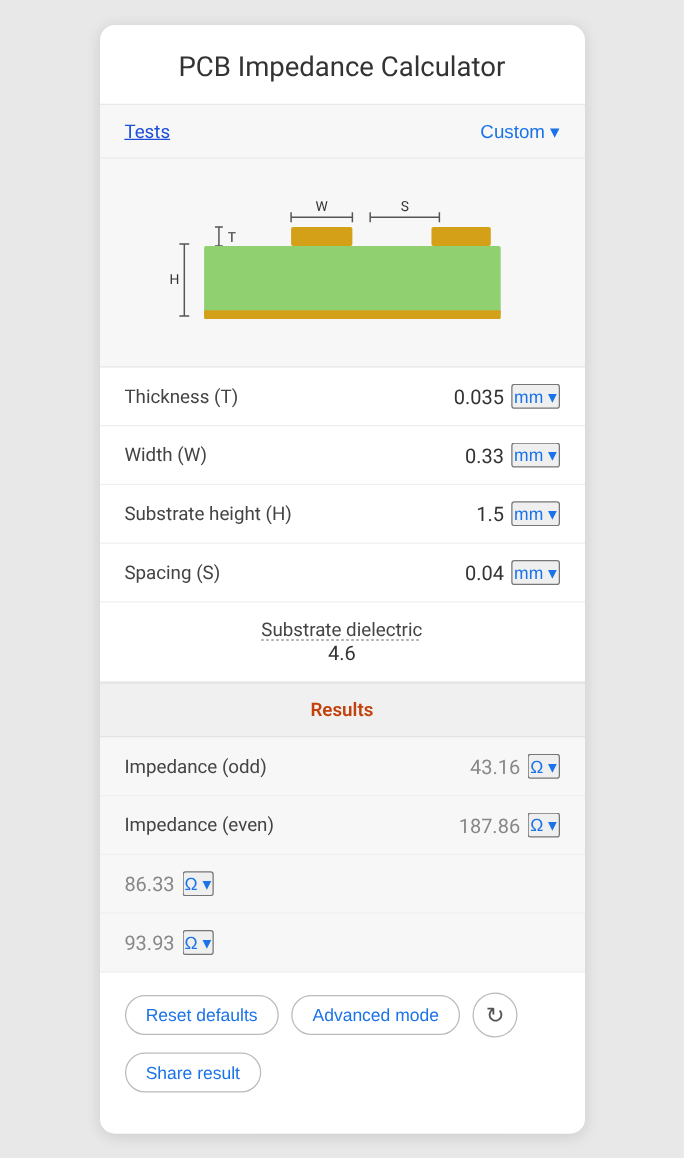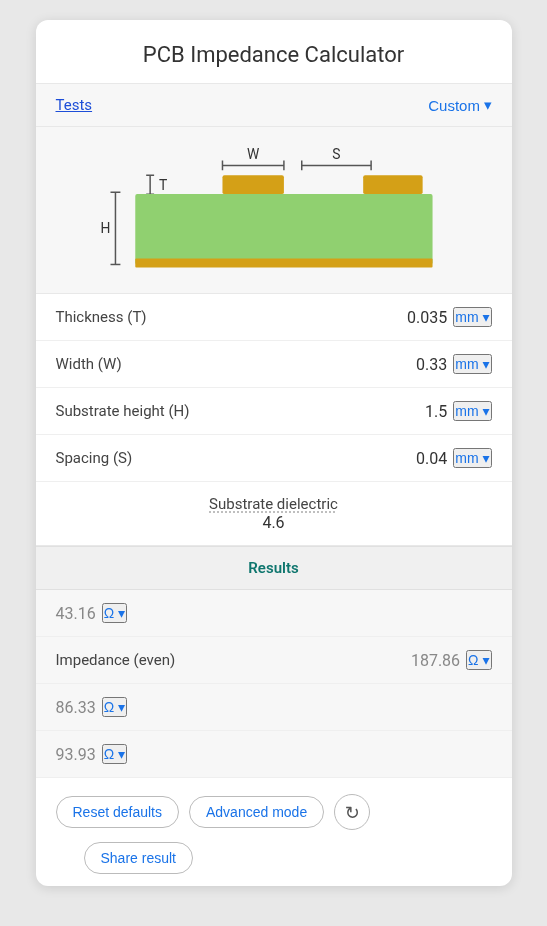--- a/index.html
+++ b/index.html
@@ -8,21 +8,21 @@
       font-family: -apple-system, BlinkMacSystemFont, 'Segoe UI', Roboto, sans-serif;
       display: flex;
       justify-content: center;
       align-items: flex-start;
       min-height: 926px;
       padding: 20px 0;
     }
     .card {
       background: #fff;
       border-radius: 12px;
-      width: 476px;
+      width: 388px;
       box-shadow: 0 2px 12px rgba(0,0,0,0.12);
       overflow: hidden;
     }
     .card-title {
       text-align: center;
       font-size: 22px;
       font-weight: 400;
       color: #333;
       padding: 22px 20px 16px;
       border-bottom: 1px solid #e8e8e8;
@@ -95,21 +95,21 @@
       display: flex;
       align-items: center;
       gap: 1px;
     }
     .results-header {
       background: #f0f0f0;
       text-align: center;
       padding: 12px;
       font-weight: 600;
       font-size: 15px;
-      color: #0f766e;
+      color: #c2410c;
       border-top: 1px solid #e0e0e0;
       border-bottom: 1px solid #e0e0e0;
     }
     .results-section {
       background: #f7f7f7;
     }
     .result-row {
       display: flex;
       justify-content: space-between;
       align-items: center;
@@ -157,22 +157,21 @@
       border-radius: 50%;
       background: #fff;
       display: flex;
       align-items: center;
       justify-content: center;
       cursor: pointer;
       font-size: 18px;
       color: #555;
     }
     .share-btn-row {
-      padding: 0 20px 12px;
-      margin-left: 28px;
+      padding: 0 20px 33px;
     }
     .params-section {
       border-bottom: 1px solid #e8e8e8;
     }
   </style>
 </head>
 <body>
 
 <div class="card">
 
@@ -255,20 +254,21 @@
       <div class="param-value-group">
         <span class="param-value">4.6</span>
       </div>
     </div>
   </div>
 
   <div class="results-header">Results</div>
 
   <div class="results-section">
     <div class="result-row">
+      <span class="result-label">Impedance (odd)</span>
       <div class="result-value-group">
         <span class="result-value">43.16</span>
         <button class="result-unit">Ω ▾</button>
       </div>
     </div>
     <div class="result-row">
       <span class="result-label">Impedance (even)</span>
       <div class="result-value-group">
         <span class="result-value">187.86</span>
         <button class="result-unit">Ω ▾</button>

